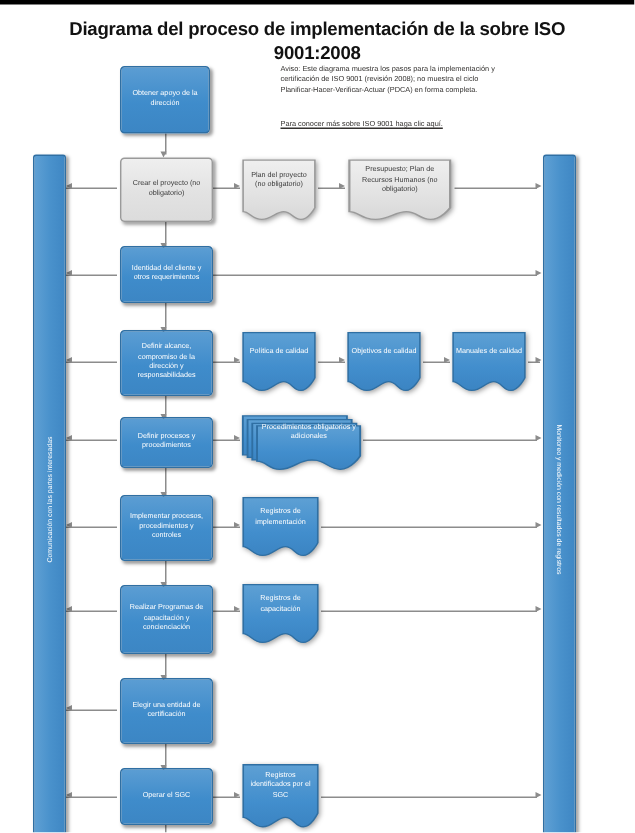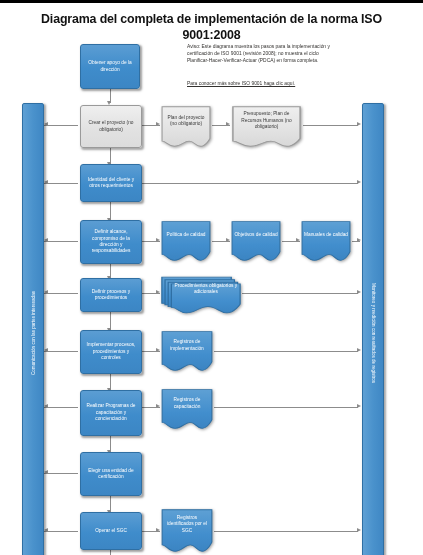--- a/index.html
+++ b/index.html
@@ -114,21 +114,21 @@
   }
   .arr-r{border-top:2.6px solid transparent;border-bottom:2.6px solid transparent;border-left:4px solid #8c8c8c;}
   .arr-l{border-top:2.6px solid transparent;border-bottom:2.6px solid transparent;border-right:4px solid #8c8c8c;}
   .arr-d{border-left:2.6px solid transparent;border-right:2.6px solid transparent;border-top:4px solid #8c8c8c;}
 </style>
 </head>
 <body>
 
 <div id="page">
 
-  <div class="title">Diagrama del completa de implementación de la norma ISO 9001:2008</div>
+  <div class="title">Diagrama del proceso de implementación de la sobre ISO 9001:2008</div>
 
   <div class="notice">Aviso: Este diagrama muestra los pasos para la implementación y certificación de ISO 9001 (revisión 2008); no muestra el ciclo Planificar-Hacer-Verificar-Actuar (PDCA) en forma completa.</div>
   <div class="notice-link">Para conocer más sobre ISO 9001 haga clic aquí.</div>
 
   <div class="vbar left" style="left:22px;top:100px;width:22px;height:460px;">
     <span>Comunicación con las partes interesadas</span>
   </div>
   <div class="vbar right" style="left:362px;top:100px;width:22px;height:460px;">
     <span>Monitoreo y medición con resultados de registros</span>
   </div>

